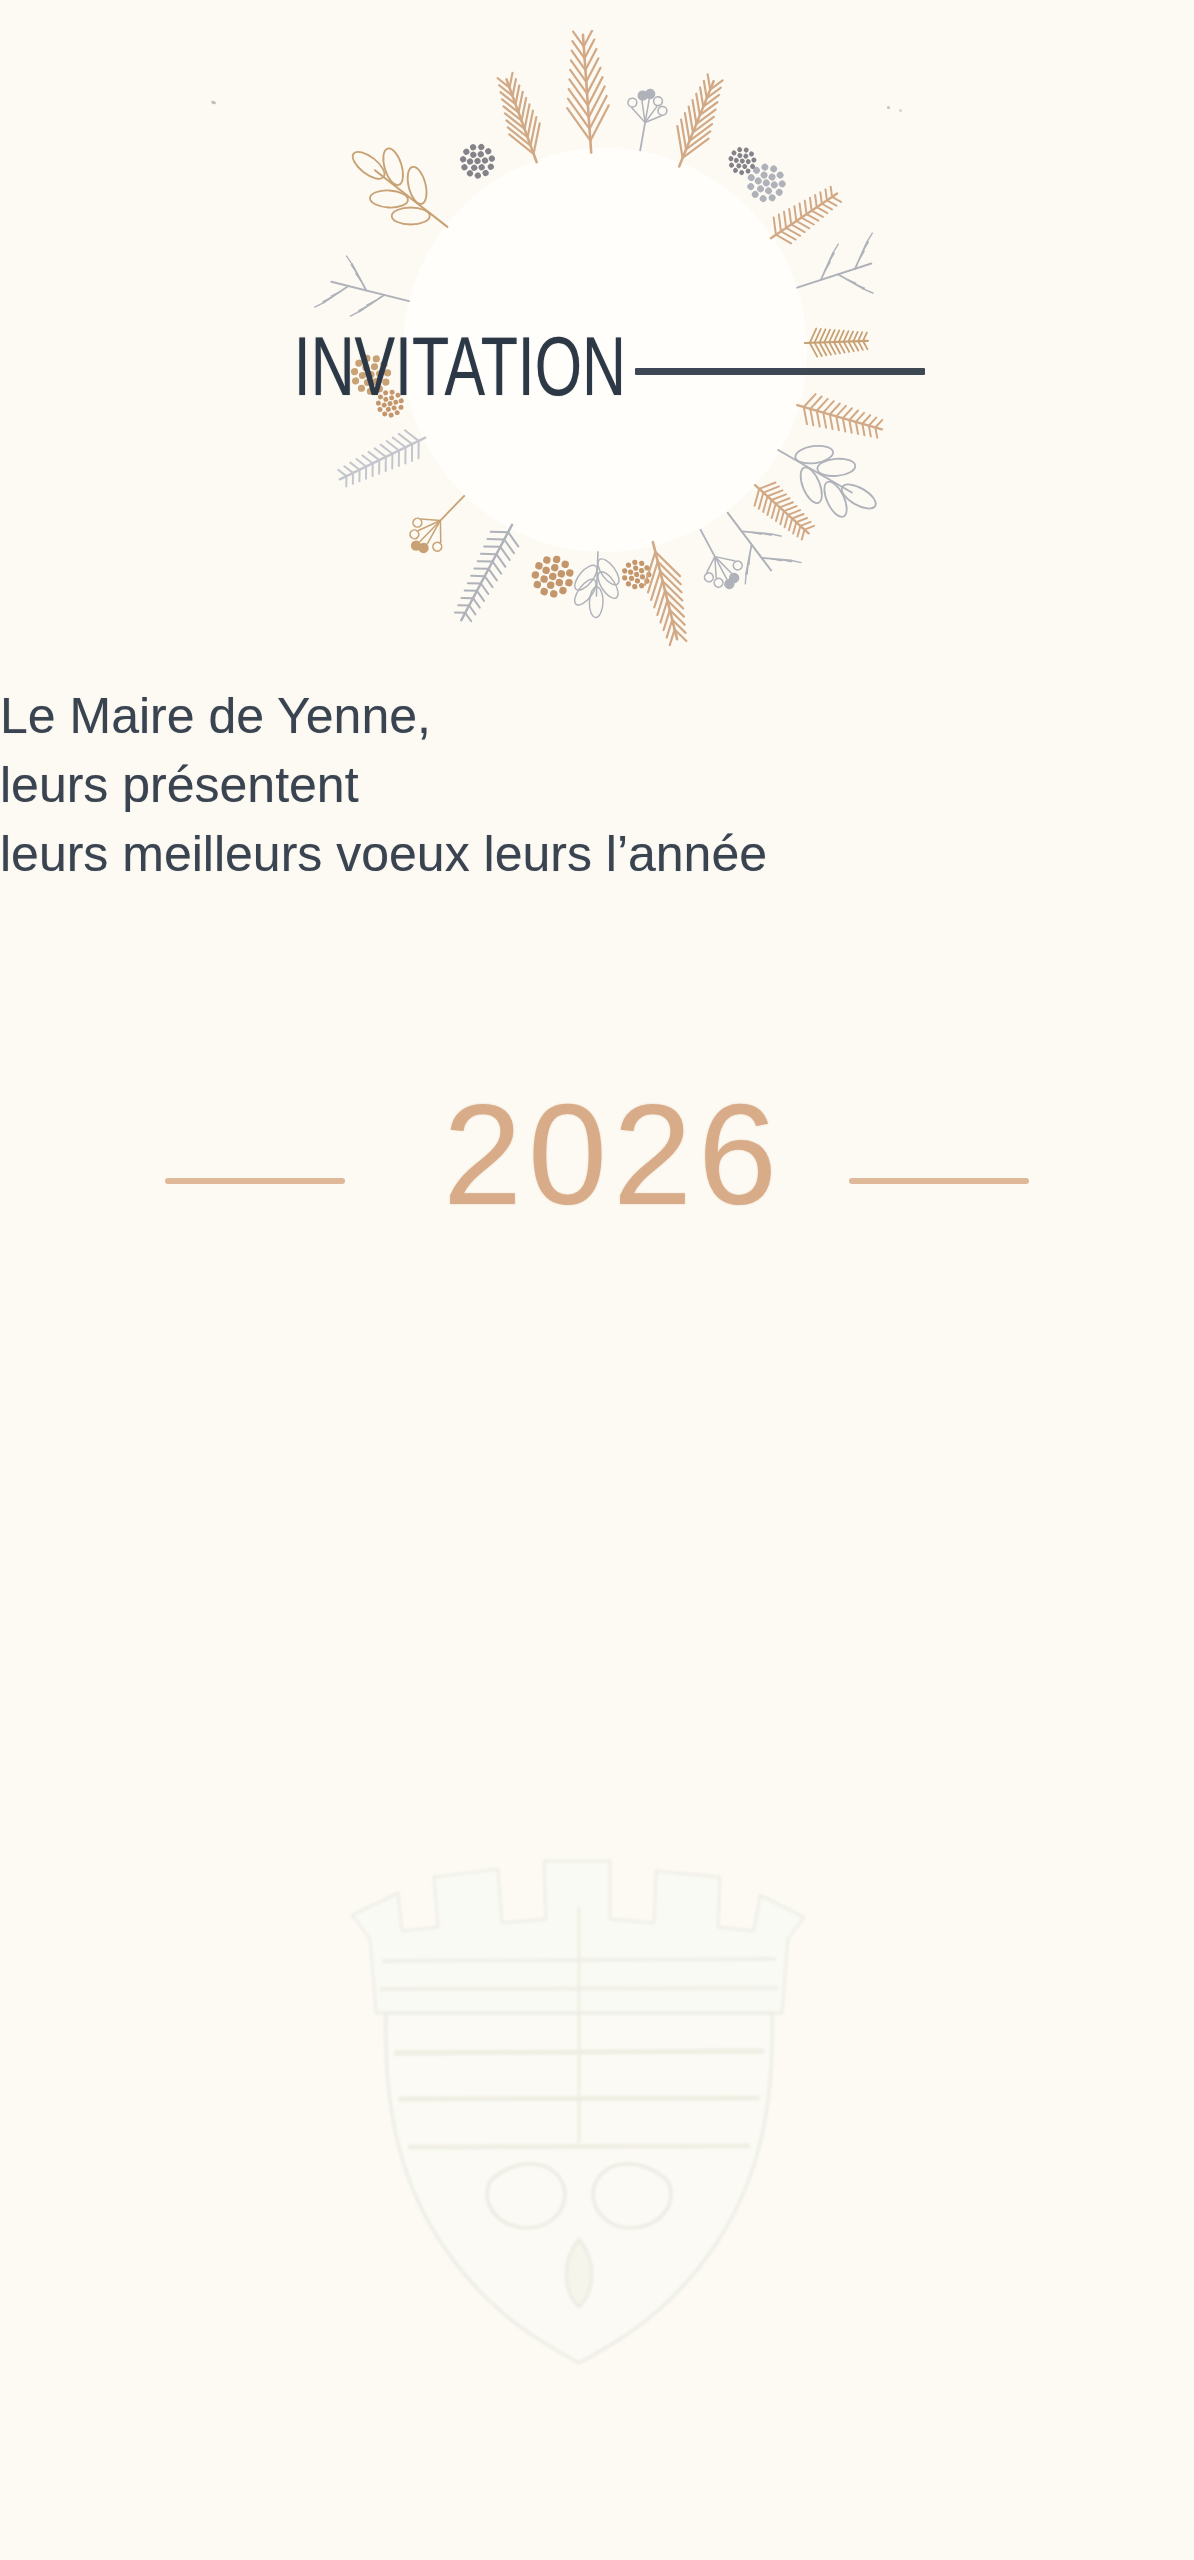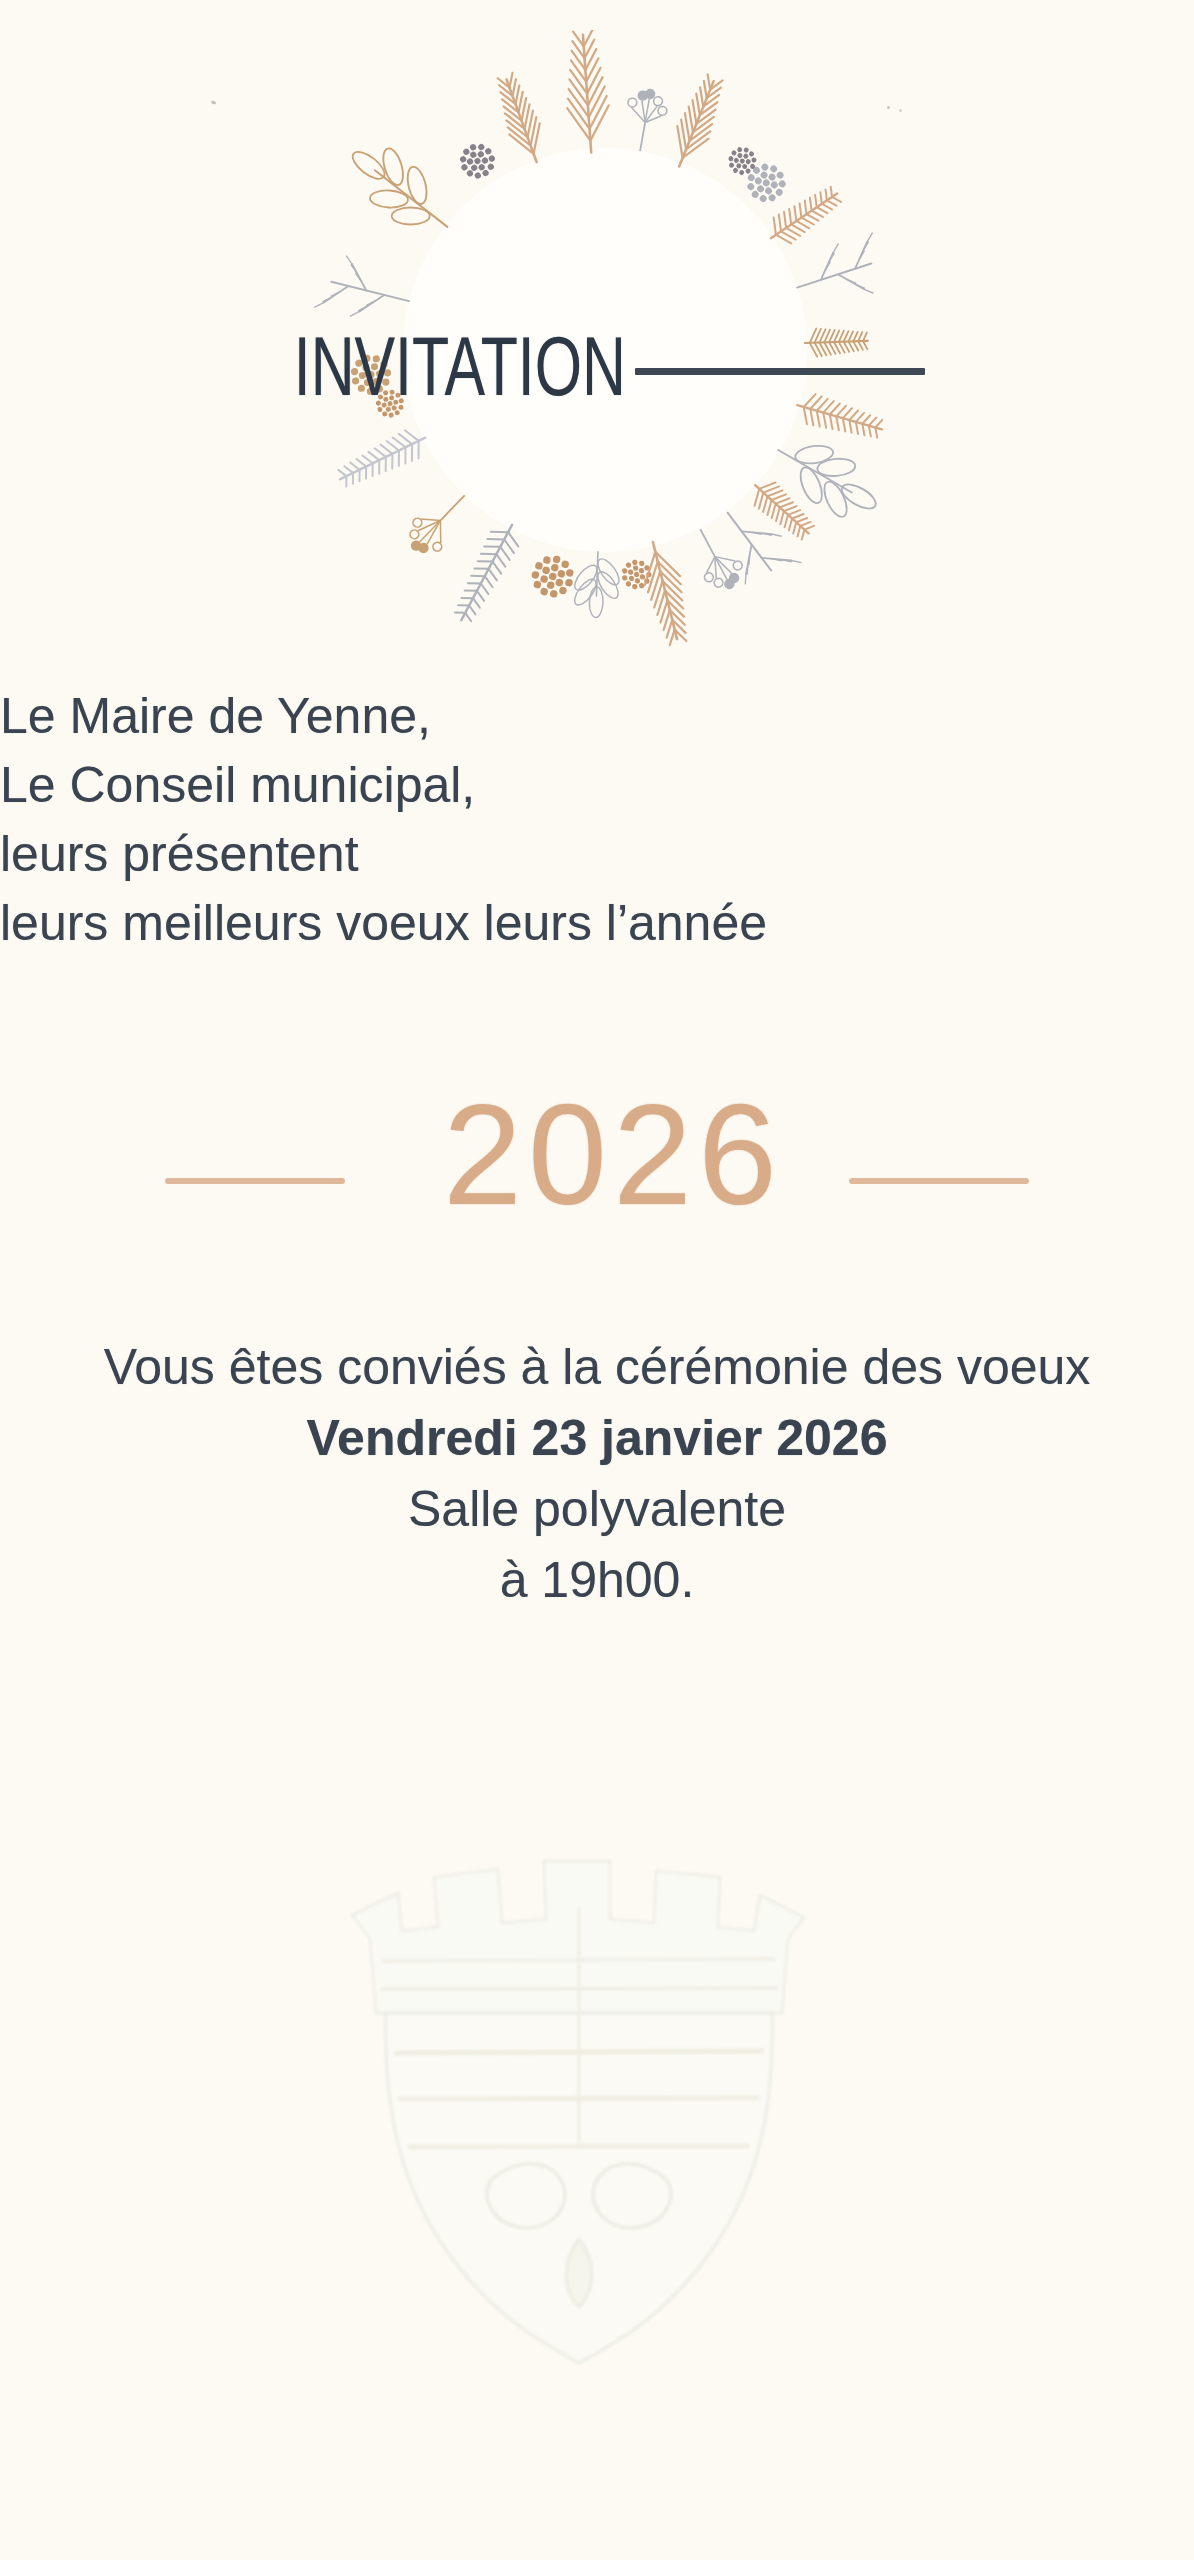--- a/index.html
+++ b/index.html
@@ -588,37 +588,30 @@
         </g>
     </svg>
     <div class="title-block">
       <div class="title">INVITATION</div>
       <div class="title-underline"></div>
     </div>
   </div>
 
   <div class="greeting">
     <div>Le Maire de Yenne,</div>
-    <div>Le Conseil municipal,</div>
     <div>leurs présentent</div>
     <div>leurs meilleurs voeux leurs l’année</div>
   </div>
 
   <div class="year-row">
     <div class="year-dash left"></div>
     <div class="year-text">2026</div>
     <div class="year-dash right"></div>
   </div>
 
-  <div class="event">
-    <div>Vous êtes conviés à la cérémonie des voeux</div>
-    <div class="emph">Vendredi 23 janvier 2026</div>
-    <div>Salle polyvalente</div>
-    <div>à 19h00.</div>
-  </div>
 
   <svg class="watermark" viewBox="0 0 474 532">
     <defs>
       <filter id="wm-soft" x="-10%" y="-10%" width="120%" height="120%">
         <feGaussianBlur stdDeviation="1.6"></feGaussianBlur>
       </filter>
     </defs>
     <g filter="url(#wm-soft)">
 
       <path d="M34,170 L28,96 L10,72 L56,50 L60,88 L96,84 L92,34 L156,26 L160,80 L204,76

